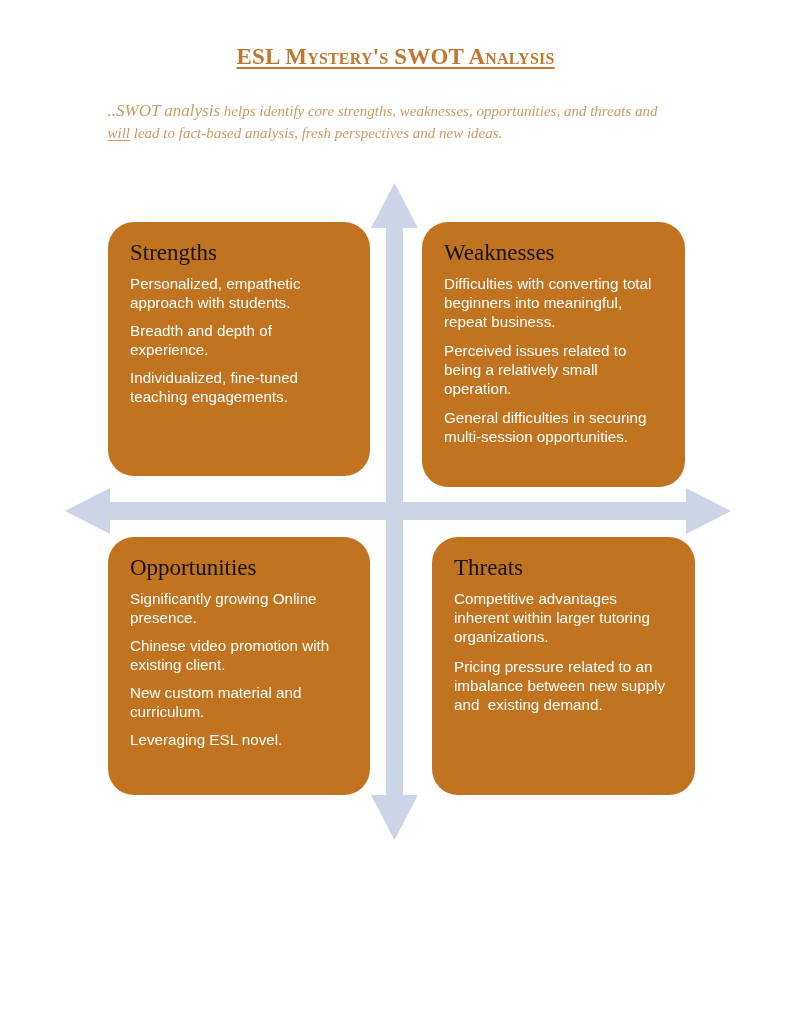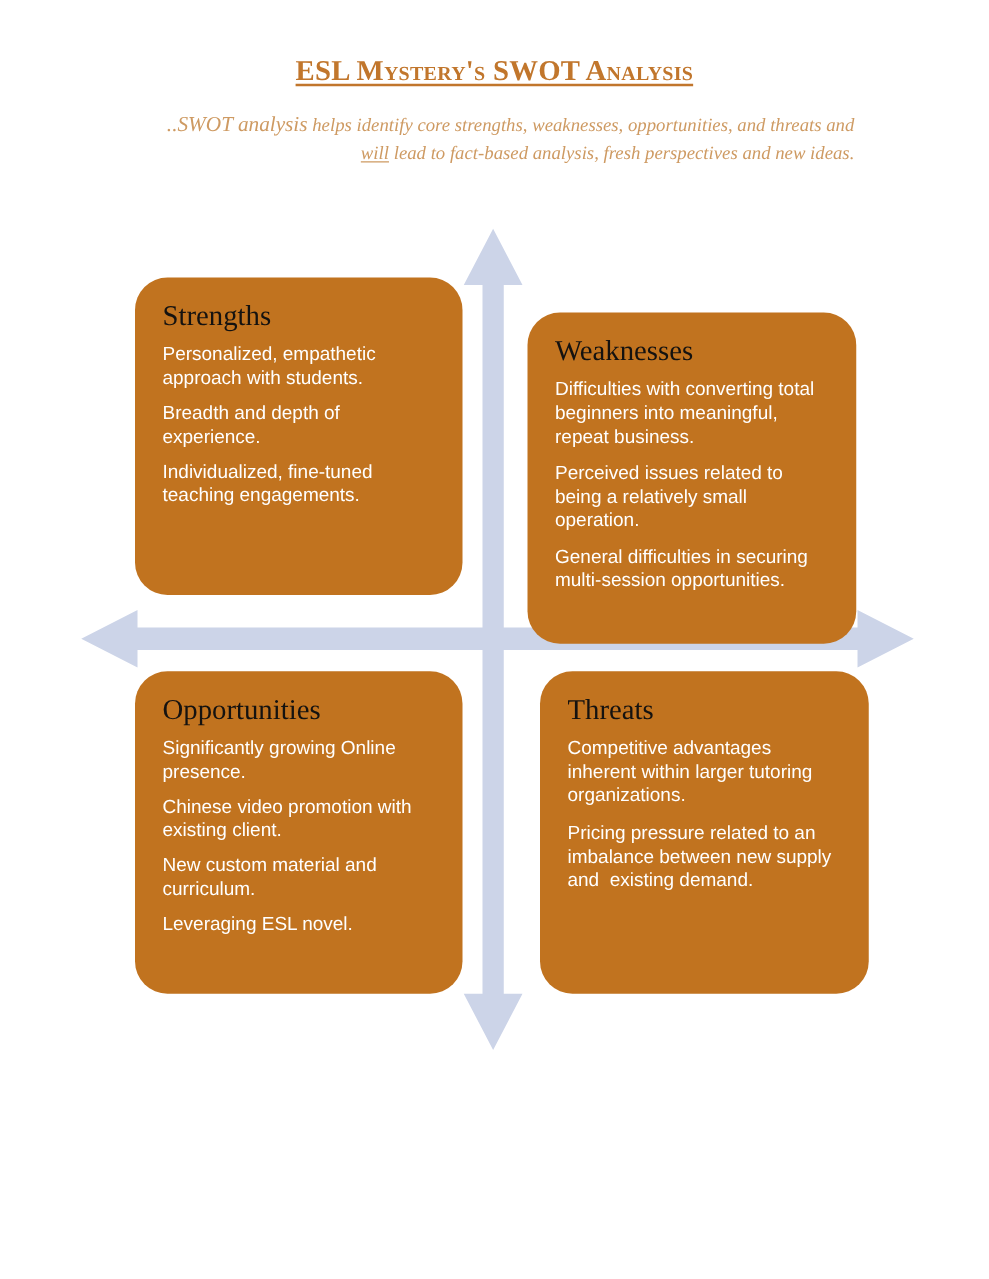--- a/index.html
+++ b/index.html
@@ -30,29 +30,29 @@
     font-size: 23px;
     font-weight: bold;
     font-variant: small-caps;
     letter-spacing: 0.2px;
     color: #C1762C;
     text-decoration: underline;
     text-underline-offset: 3px;
     text-decoration-thickness: 1.5px;
   }
   #subtitle {
-    margin: 0 auto;
+    margin: 11px auto;
     padding-top: 19px;
     width: 576px;
     font-family: "Liberation Serif", "DejaVu Serif", serif;
     font-style: italic;
     font-size: 15px;
     line-height: 22px;
     color: #CE9A62;
-    text-align: right;
+    text-align: left;
   }
   #subtitle .lead {
     font-size: 17px;
   }
   #subtitle .uline {
     text-decoration: underline;
     text-underline-offset: 2px;
   }
 
   
@@ -68,21 +68,21 @@
   
   .quadrant {
     position: absolute;
     background: #C1731F;
     border-radius: 26px;
     box-sizing: border-box;
     padding: 18px 22px 14px 22px;
     overflow: hidden;
   }
   #quadrant-strengths     { left: 108px; top: 222px; width: 262px; height: 254px; }
-  #quadrant-weaknesses    { left: 422px; top: 222px; width: 263px; height: 265px; margin-top: 28px; }
+  #quadrant-weaknesses    { left: 422px; top: 222px; width: 263px; height: 265px; }
   #quadrant-opportunities { left: 108px; top: 537px; width: 262px; height: 258px; }
   #quadrant-threats       { left: 432px; top: 537px; width: 263px; height: 258px; }
 
   .quadrant-heading {
     margin: 0 0 9px 0;
     font-family: "Liberation Serif", "DejaVu Serif", serif;
     font-size: 23px;
     font-weight: normal;
     color: #141210;
     line-height: 1.1;

